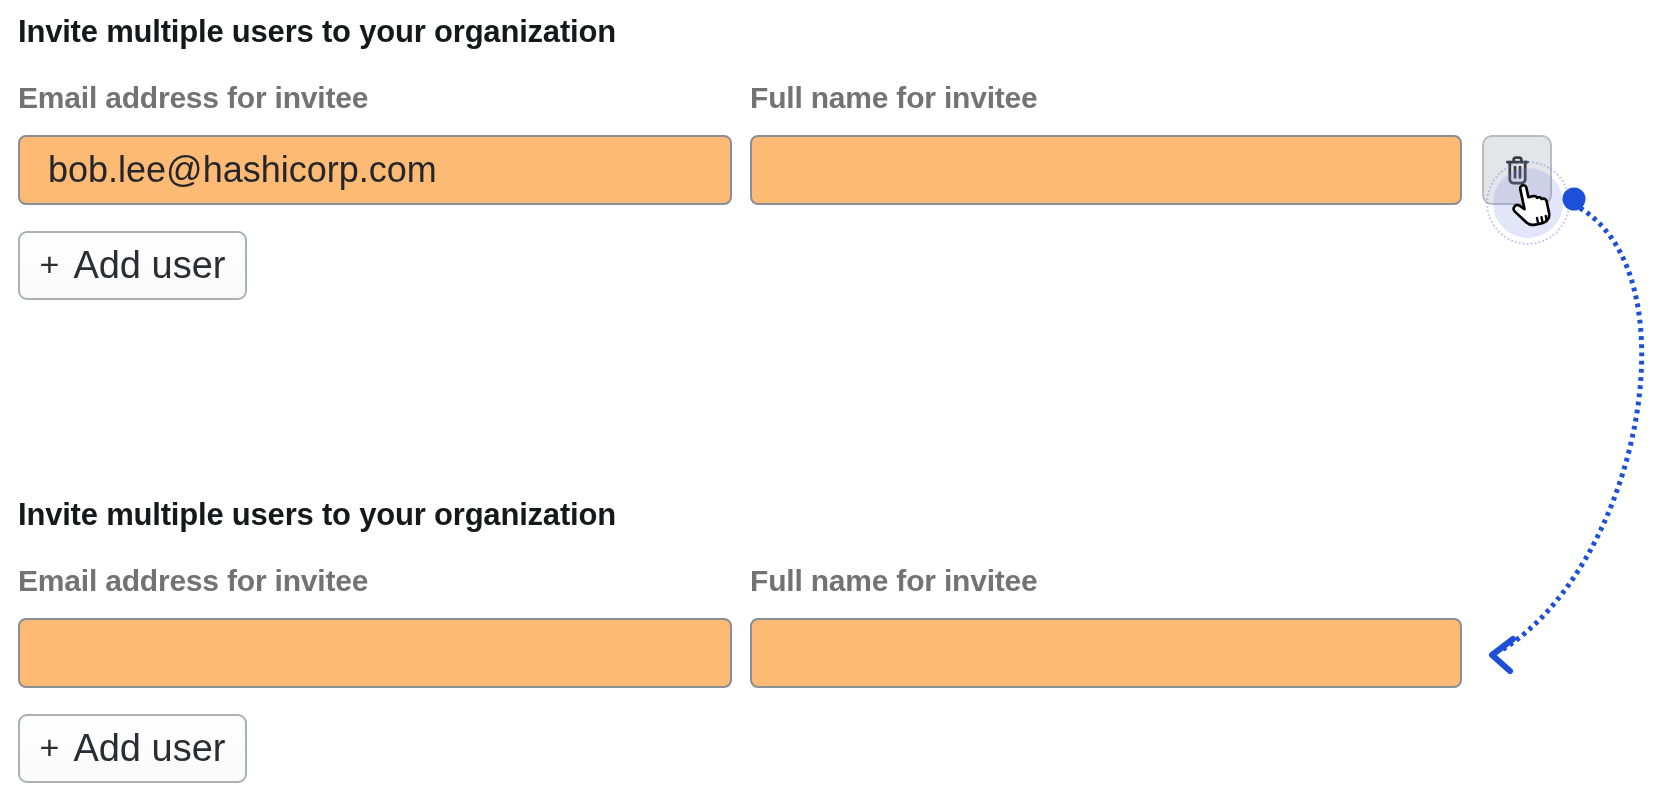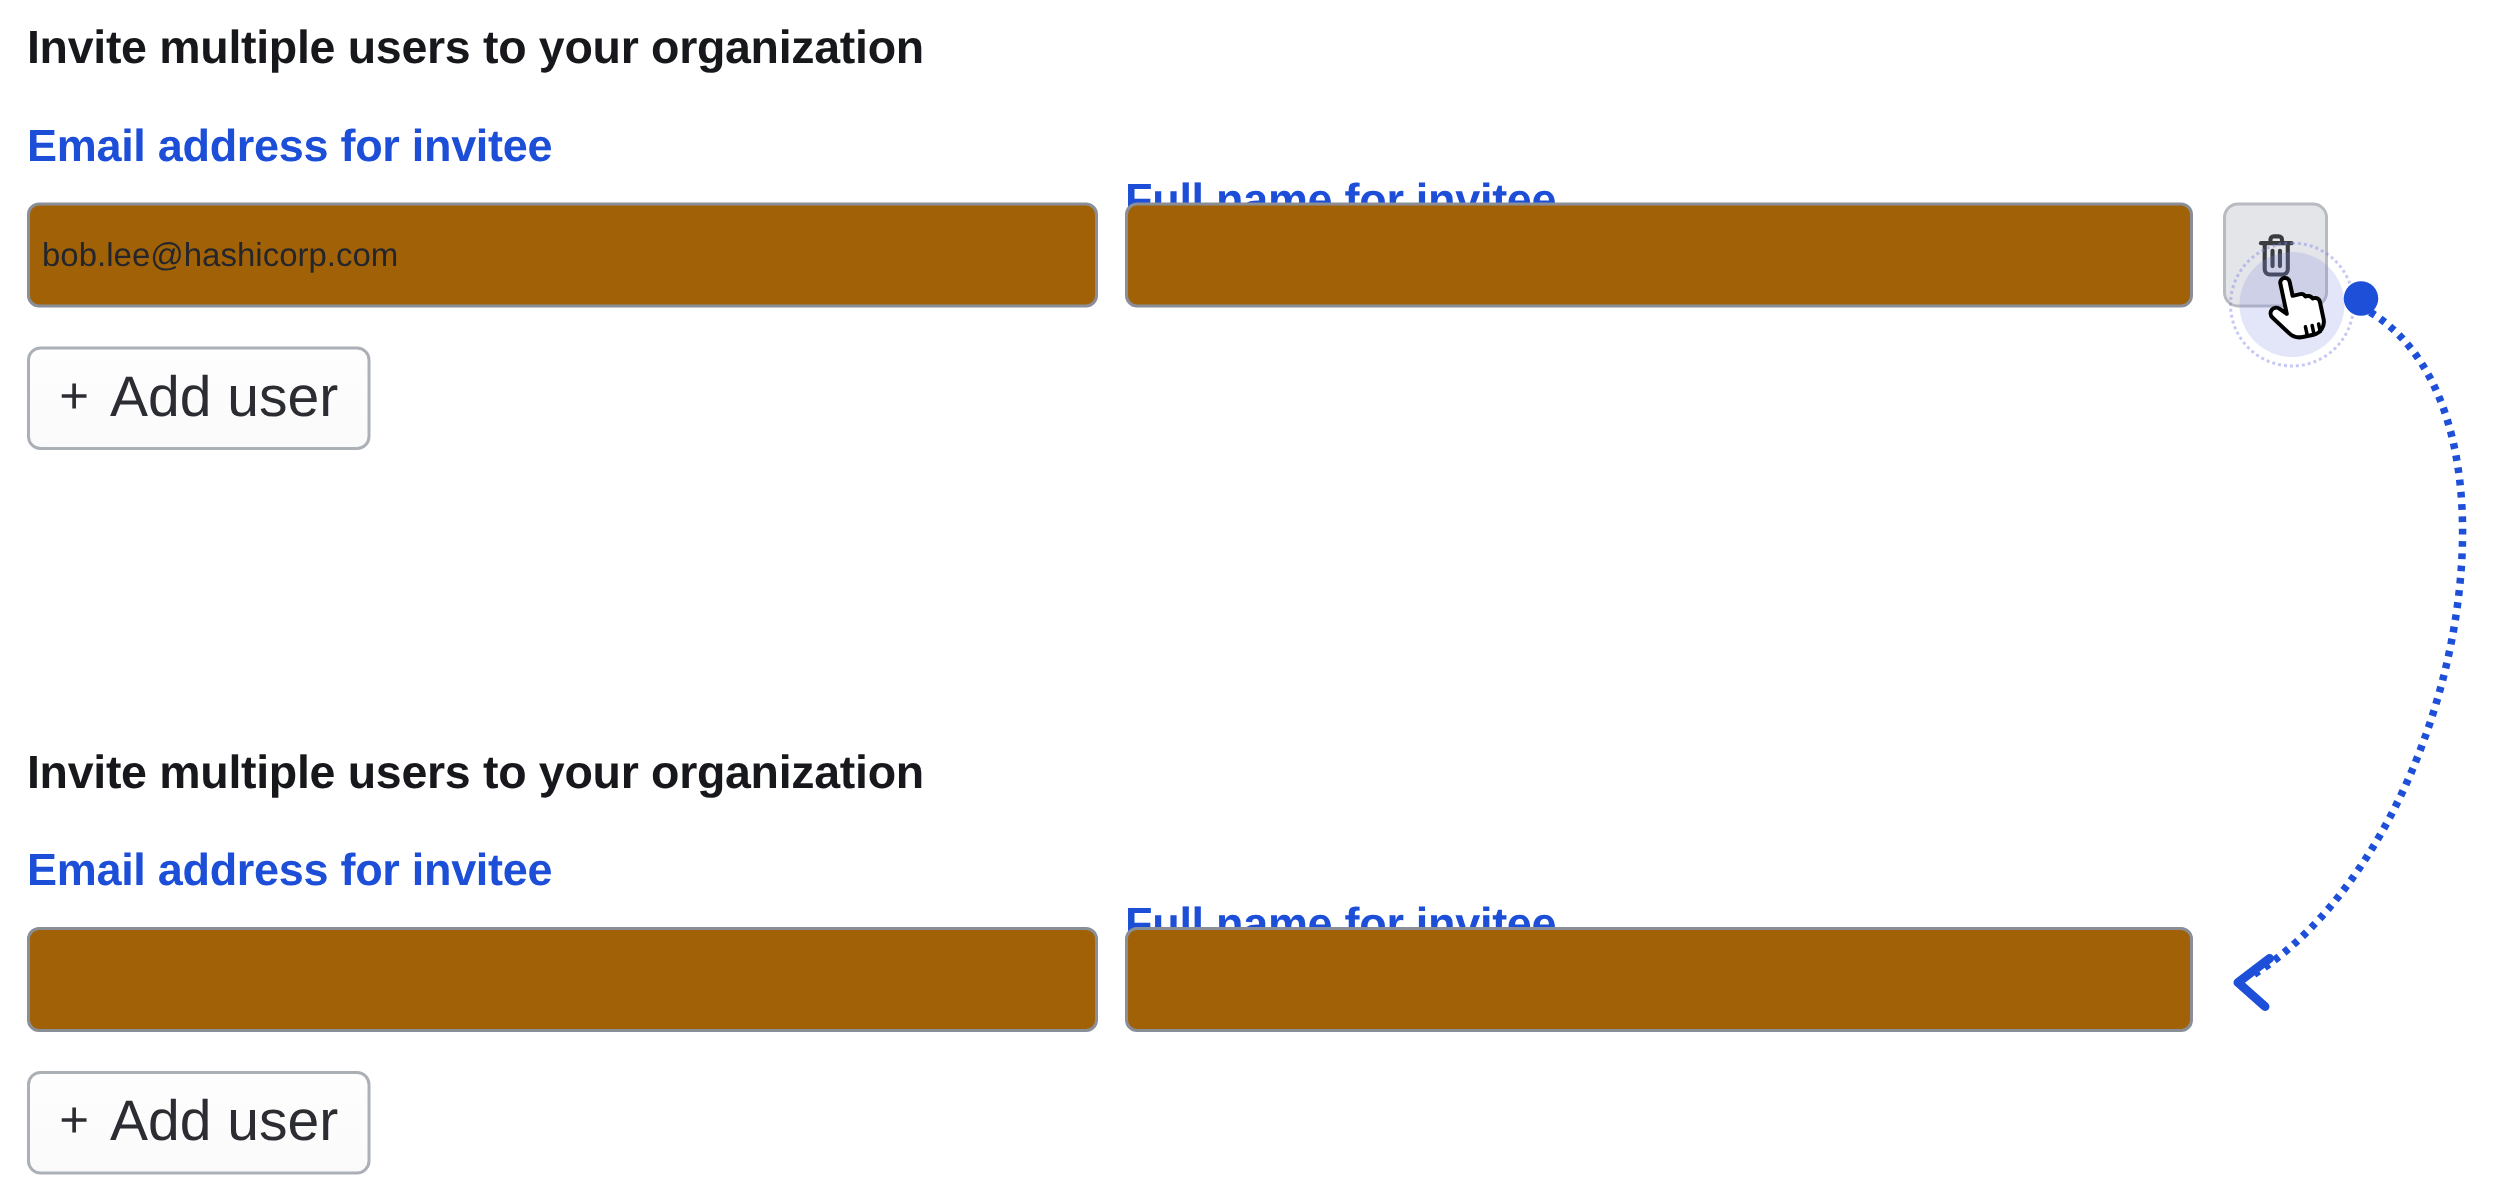--- a/index.html
+++ b/index.html
@@ -26,37 +26,37 @@
     color: #17181c;
     letter-spacing: -0.2px;
     white-space: nowrap;
   }
 
   .field-label {
     position: absolute;
     top: 80px;
     font-size: 30px; line-height: 36px;
     font-weight: 700;
-    color: #1d4ed8;
+    color: #737373;
     letter-spacing: -0.2px;
     white-space: nowrap;
   }
   .field-label.email { left: 18px; }
-  .field-label.name  { left: 750px; margin-top: 36px; }
+  .field-label.name  { left: 750px; }
 
   .text-input {
     position: absolute;
     top: 135px;
     height: 70px;
     border: 2px solid #898e97;
     border-radius: 8px;
-    background: #a16207;
-    padding: 0 8px;
+    background: #fdba74;
+    padding: 0 28px;
     font-family: "Liberation Sans", sans-serif;
-    font-size: 22px;
+    font-size: 36px;
     color: #25262b;
     outline: none;
   }
   .text-input.email { left: 18px;  width: 714px; }
   .text-input.name  { left: 750px; width: 712px; }
 
   .add-user-btn {
     position: absolute;
     left: 18px; top: 231px;
     width: 229px; height: 69px;

